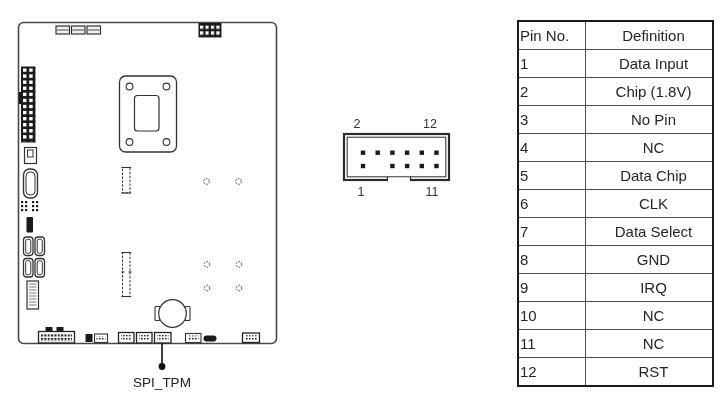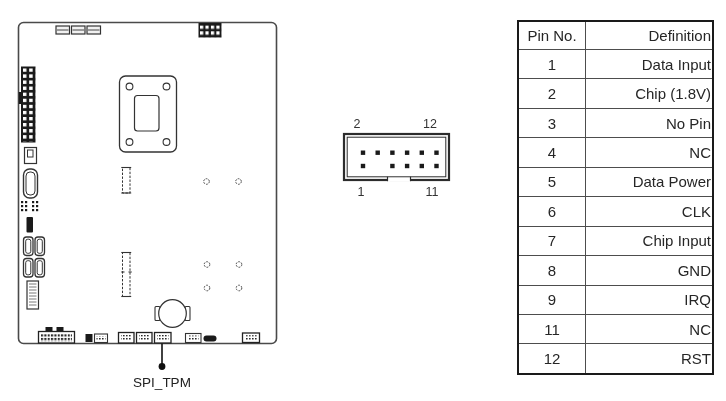--- a/index.html
+++ b/index.html
@@ -12,22 +12,22 @@
   #pin-table{
     position:absolute;left:517px;top:20px;width:197px;height:355px;
     border-collapse:collapse;table-layout:fixed;
     font-size:15px;color:#262626;background:#fff;
   }
   #pin-table th,#pin-table td{
     border:1px solid #4d4d4d;font-weight:normal;height:25px;
     white-space:nowrap;overflow:hidden;
   }
   #pin-table{border:2px solid #1a1a1a;}
-  #pin-table th.c1,#pin-table td.c1{width:64px;text-align:center;}
-  #pin-table th.c2,#pin-table td.c2{text-align:right;padding-left:10px;}
+  #pin-table th.c1,#pin-table td.c1{width:64px;text-align:left;}
+  #pin-table th.c2,#pin-table td.c2{text-align:center;padding-left:10px;}
   #pin-table thead th{border-bottom:1px solid #4d4d4d;}
   .svg-label{font-family:"Liberation Sans",sans-serif;}
 </style>
 </head>
 <body>
 
 <div id="stage">
 
   <svg id="board-svg" width="310" height="401" viewBox="0 0 310 401">
     <defs>
@@ -253,39 +253,43 @@
       <tr>
         <td class="c1">3</td>
         <td class="c2">No Pin</td>
       </tr>
       <tr>
         <td class="c1">4</td>
         <td class="c2">NC</td>
       </tr>
       <tr>
         <td class="c1">5</td>
-        <td class="c2">Data Power</td>
+        <td class="c2">Data Chip</td>
       </tr>
       <tr>
         <td class="c1">6</td>
         <td class="c2">CLK</td>
       </tr>
       <tr>
         <td class="c1">7</td>
-        <td class="c2">Chip Input</td>
+        <td class="c2">Data Select</td>
       </tr>
       <tr>
         <td class="c1">8</td>
         <td class="c2">GND</td>
       </tr>
       <tr>
         <td class="c1">9</td>
         <td class="c2">IRQ</td>
       </tr>
       <tr>
+        <td class="c1">10</td>
+        <td class="c2">NC</td>
+      </tr>
+      <tr>
         <td class="c1">11</td>
         <td class="c2">NC</td>
       </tr>
       <tr>
         <td class="c1">12</td>
         <td class="c2">RST</td>
       </tr>
     </tbody>
   </table>
 

